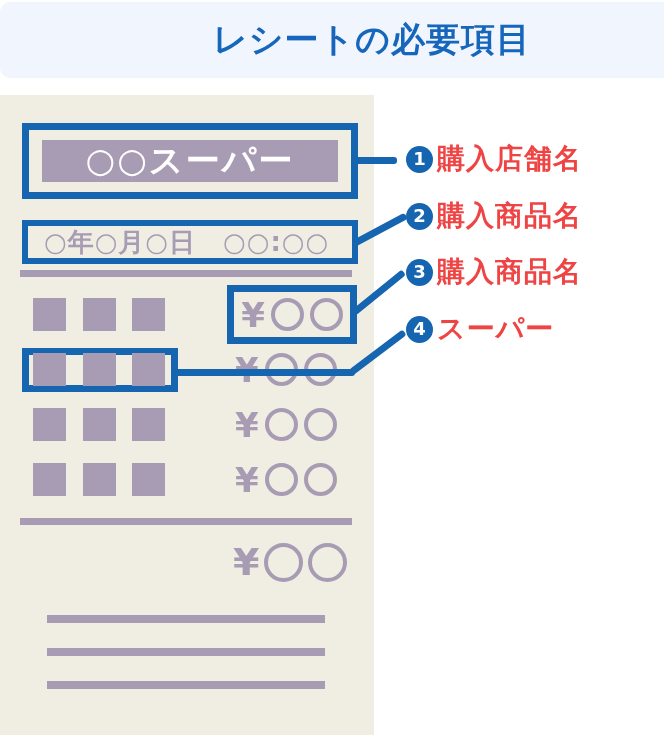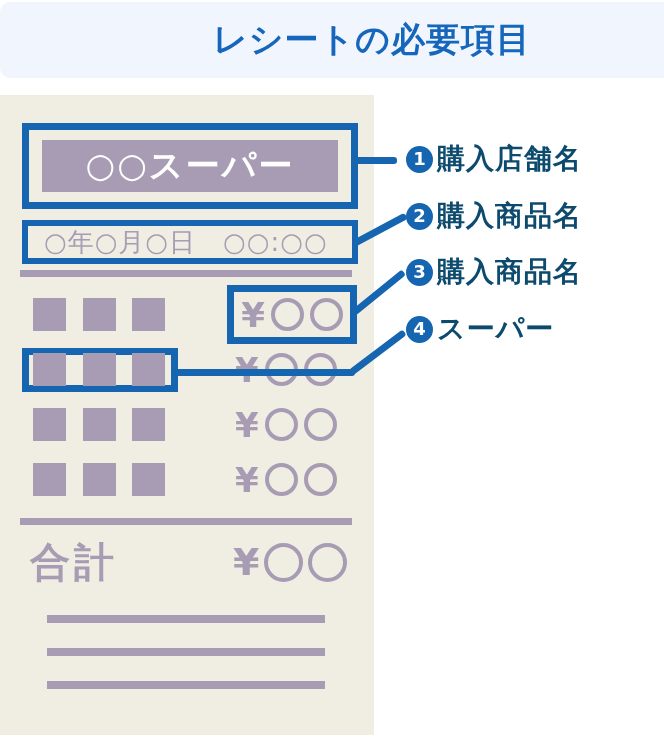--- a/index.html
+++ b/index.html
@@ -33,21 +33,21 @@
   .receipt {
     position: absolute;
     left: 0; top: 95px;
     width: 374px; height: 640px;
     background: #F0EDE2;
   }
 
   .store-box {
     position: absolute;
     left: 22px; top: 28px;
-    width: 336px; height: 86px;
+    width: 336px; height: 76px;
     border: 7px solid #1565B0;
     box-sizing: border-box;
     background: #F0EDE2;
     padding: 10px 13px;
     display: flex;
   }
   .store-fill {
     background: #A89CB4;
     flex: 1;
     display: flex; align-items: center; justify-content: center;
@@ -65,21 +65,21 @@
     left: 22px; top: 125px;
     width: 336px; height: 44px;
     border: 6px solid #1565B0;
     box-sizing: border-box;
     display: flex; align-items: center;
     padding-left: 16px;
   }
   .date-box span {
     color: #A89CB4;
     font-size: 26px;
-    font-weight: normal;
+    font-weight: bold;
     letter-spacing: 1px;
     white-space: nowrap;
   }
 
   .divider {
     position: absolute;
     left: 20px;
     width: 332px; height: 7px;
     background: #A89CB4;
   }
@@ -199,21 +199,21 @@
     width: 27px; height: 27px;
     border-radius: 50%;
     background: #1565B0;
     color: #ffffff;
     font-size: 18px;
     font-weight: bold;
     display: flex; align-items: center; justify-content: center;
     line-height: 1;
   }
   .annotation .label {
-    color: #0c4a6e;
+    color: #ef4444;
     font-size: 28px;
     font-weight: bold;
     letter-spacing: 1px;
     white-space: nowrap;
   }
 </style>
 </head>
 <body>
 
 <div class="canvas">
@@ -276,21 +276,20 @@
       <div class="sq sq3"></div>
       <div class="price">
         <span class="yen">¥</span>
         <span class="pcircle"></span>
         <span class="pcircle"></span>
       </div>
     </div>
 
     <div class="divider divider-bottom"></div>
 
-    <div class="total-label">合計</div>
     <div class="total-price">
       <span class="yen">¥</span>
       <span class="pcircle"></span>
       <span class="pcircle"></span>
     </div>
 
     <div class="bline bl1"></div>
     <div class="bline bl2"></div>
     <div class="bline bl3"></div>
   </div>

